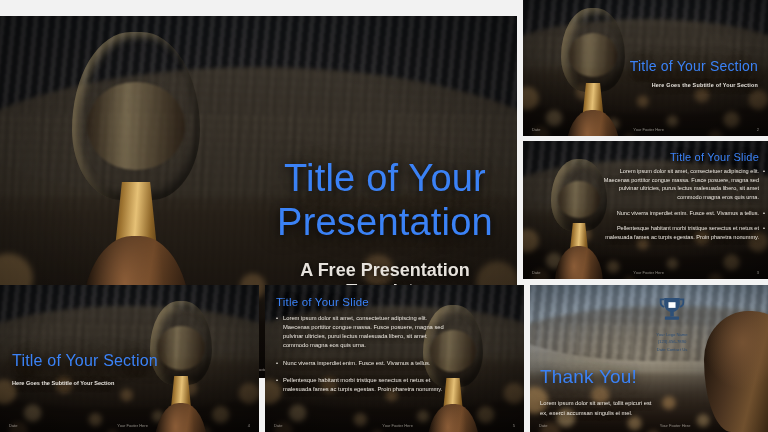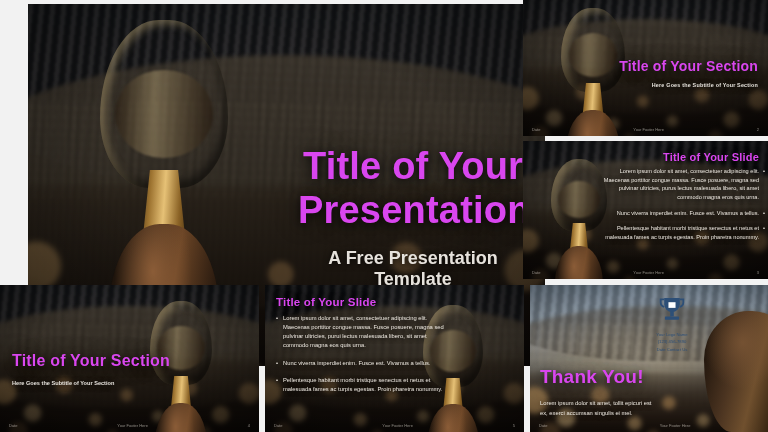--- a/index.html
+++ b/index.html
@@ -109,35 +109,35 @@
     position:absolute; left:50%; transform:translateX(-50%);
     bottom:-34%; width:86%; height:66%;
     background:
       radial-gradient(ellipse 50% 60% at 40% 24%, rgba(150,100,60,.85), rgba(0,0,0,0) 70%),
       linear-gradient(100deg,#0f0a06 0%, #3a2616 28%, #6b4526 52%, #2c1c10 80%, #0c0805 100%);
     border-radius:46% 46% 26% 26% / 44% 44% 56% 56%;
     filter:blur(.4px);
   }
 
   
-  .ttl   { color:#d946ef; font-weight:bold; letter-spacing:.2px;
+  .ttl   { color:#3b82f6; font-weight:normal; letter-spacing:.2px;
            text-shadow:0 2px 10px rgba(0,0,0,.72), 0 0 26px rgba(0,0,0,.45); }
   .sub   { color:#e6e2dc; text-shadow:0 1px 6px rgba(0,0,0,.8);font-weight:bold; }
   .body  { color:#efeae2; text-shadow:0 1px 5px rgba(0,0,0,.85); }
 
   ul.bul { list-style:none; }
   ul.bul li { position:relative; }
   ul.bul li .dot { position:absolute; }
 
   .footer { position:absolute; left:0; right:0; bottom:0;
             display:flex; justify-content:space-between; align-items:center;
             color:rgba(234,228,218,.55); }
 
   
-  #slide-title   { left:0;   top:4px;   width:517px; height:362px;margin-left:28px; }
+  #slide-title   { left:0;   top:16px;   width:517px; height:362px; }
   #slide-section1{ left:523px; top:0; width:245px; height:136px; }
   #slide-content1{ left:523px; top:141px; width:245px; height:138px; }
   #slide-section2{ left:0;   top:285px; width:259px; height:147px; }
   #slide-content2{ left:265px; top:285px; width:259px; height:147px; }
   #slide-thanks  { left:530px; top:285px; width:284px; height:147px; }
 
   
   #slide-title .ttl { font-size:38px; line-height:1.16; }
   #slide-title .sub { font-size:18px; margin-top:16px; }
   #slide-title .txtwrap { position:absolute; left:270px; top:140px; width:230px; text-align:center; }

